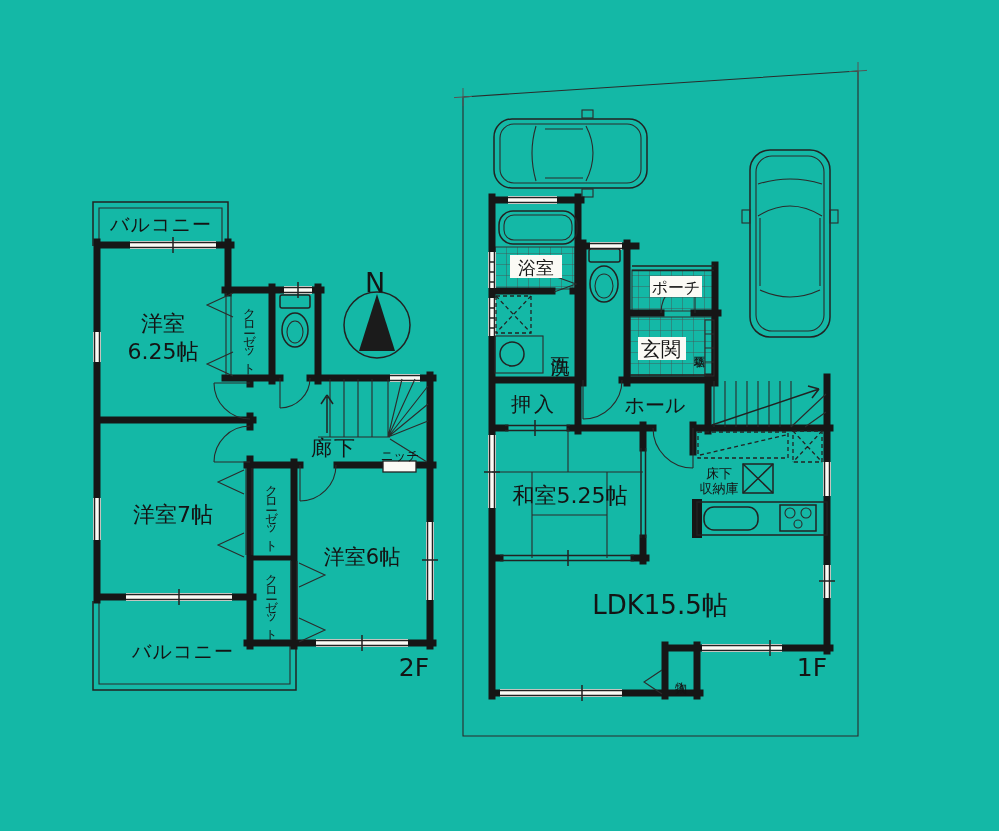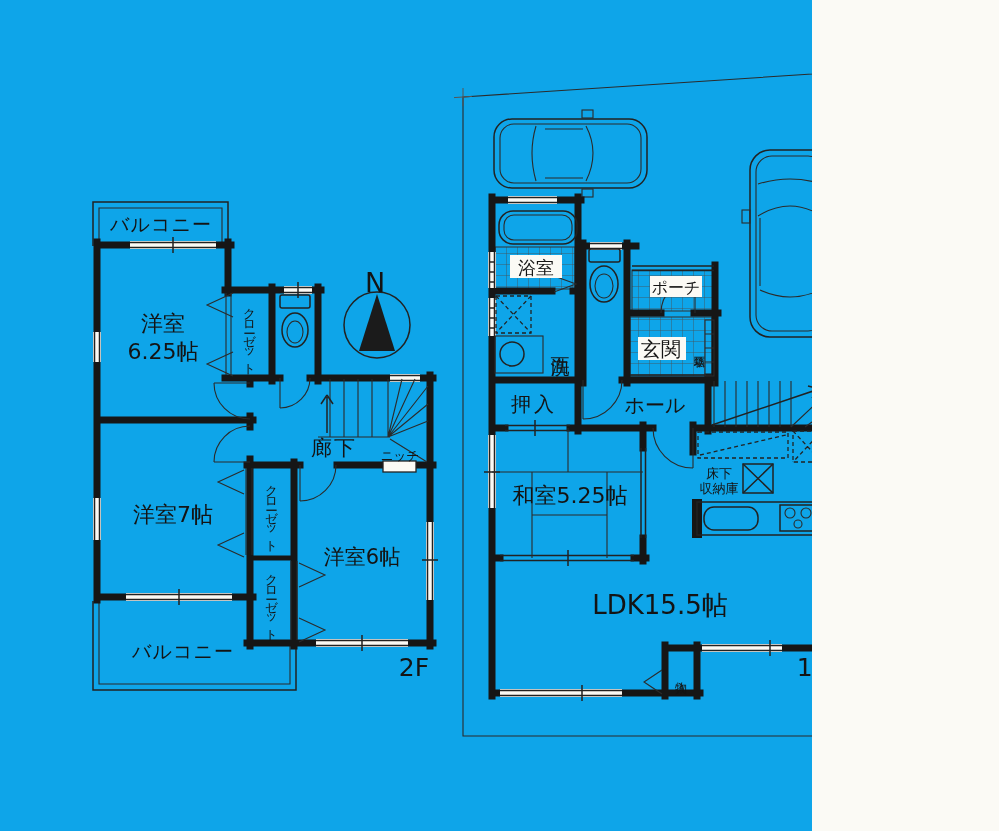--- a/index.html
+++ b/index.html
@@ -1,17 +1,17 @@
 <!DOCTYPE html>
 <html><head>
 <meta charset="utf-8">
 <style>
   html,body{margin:0;padding:0;}
   body{background:#fbfaf5;font-family:"DejaVu Sans",sans-serif;}
-  #stage{position:relative;width:812px;height:831px;background:#0ea5e9;overflow:hidden;}
+  #stage{position:relative;width:999px;height:831px;background:#14b8a6;overflow:hidden;}
   svg{position:absolute;left:0;top:0;}
   .wall{stroke:#161616;stroke-width:7;fill:none;stroke-linecap:square;}
   .wall5{stroke:#161616;stroke-width:5;fill:none;stroke-linecap:square;}
   .thin{stroke:#222;stroke-width:1.5;fill:none;}
   .thin1{stroke:#2b2b2b;stroke-width:1.1;fill:none;}
   .dash{stroke:#222;stroke-width:1.3;fill:none;stroke-dasharray:4 3;}
   .winbg{fill:#fbfaf5;stroke:none;}
   .lbl{fill:#141414;font-family:"DejaVu Sans",sans-serif;font-weight:500;}
   .vt{writing-mode:vertical-rl;text-orientation:upright;}
 </style>

